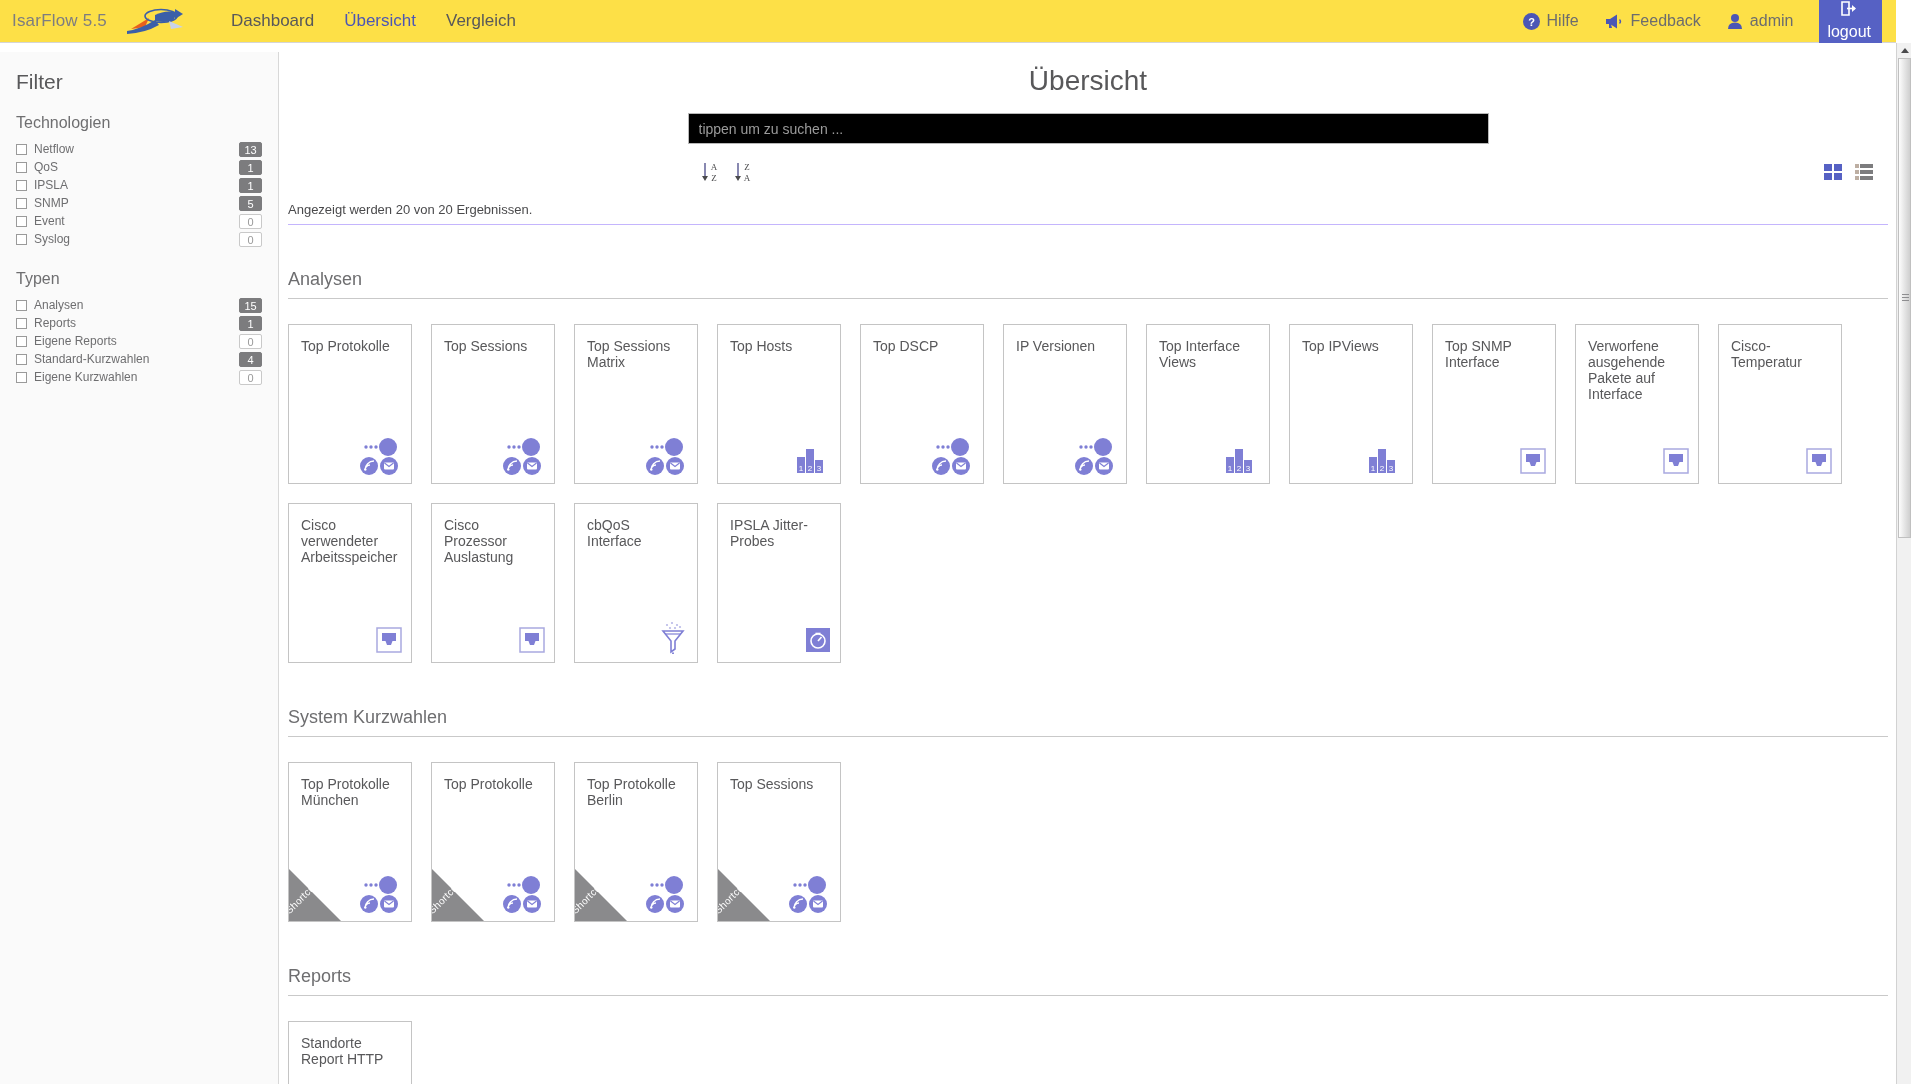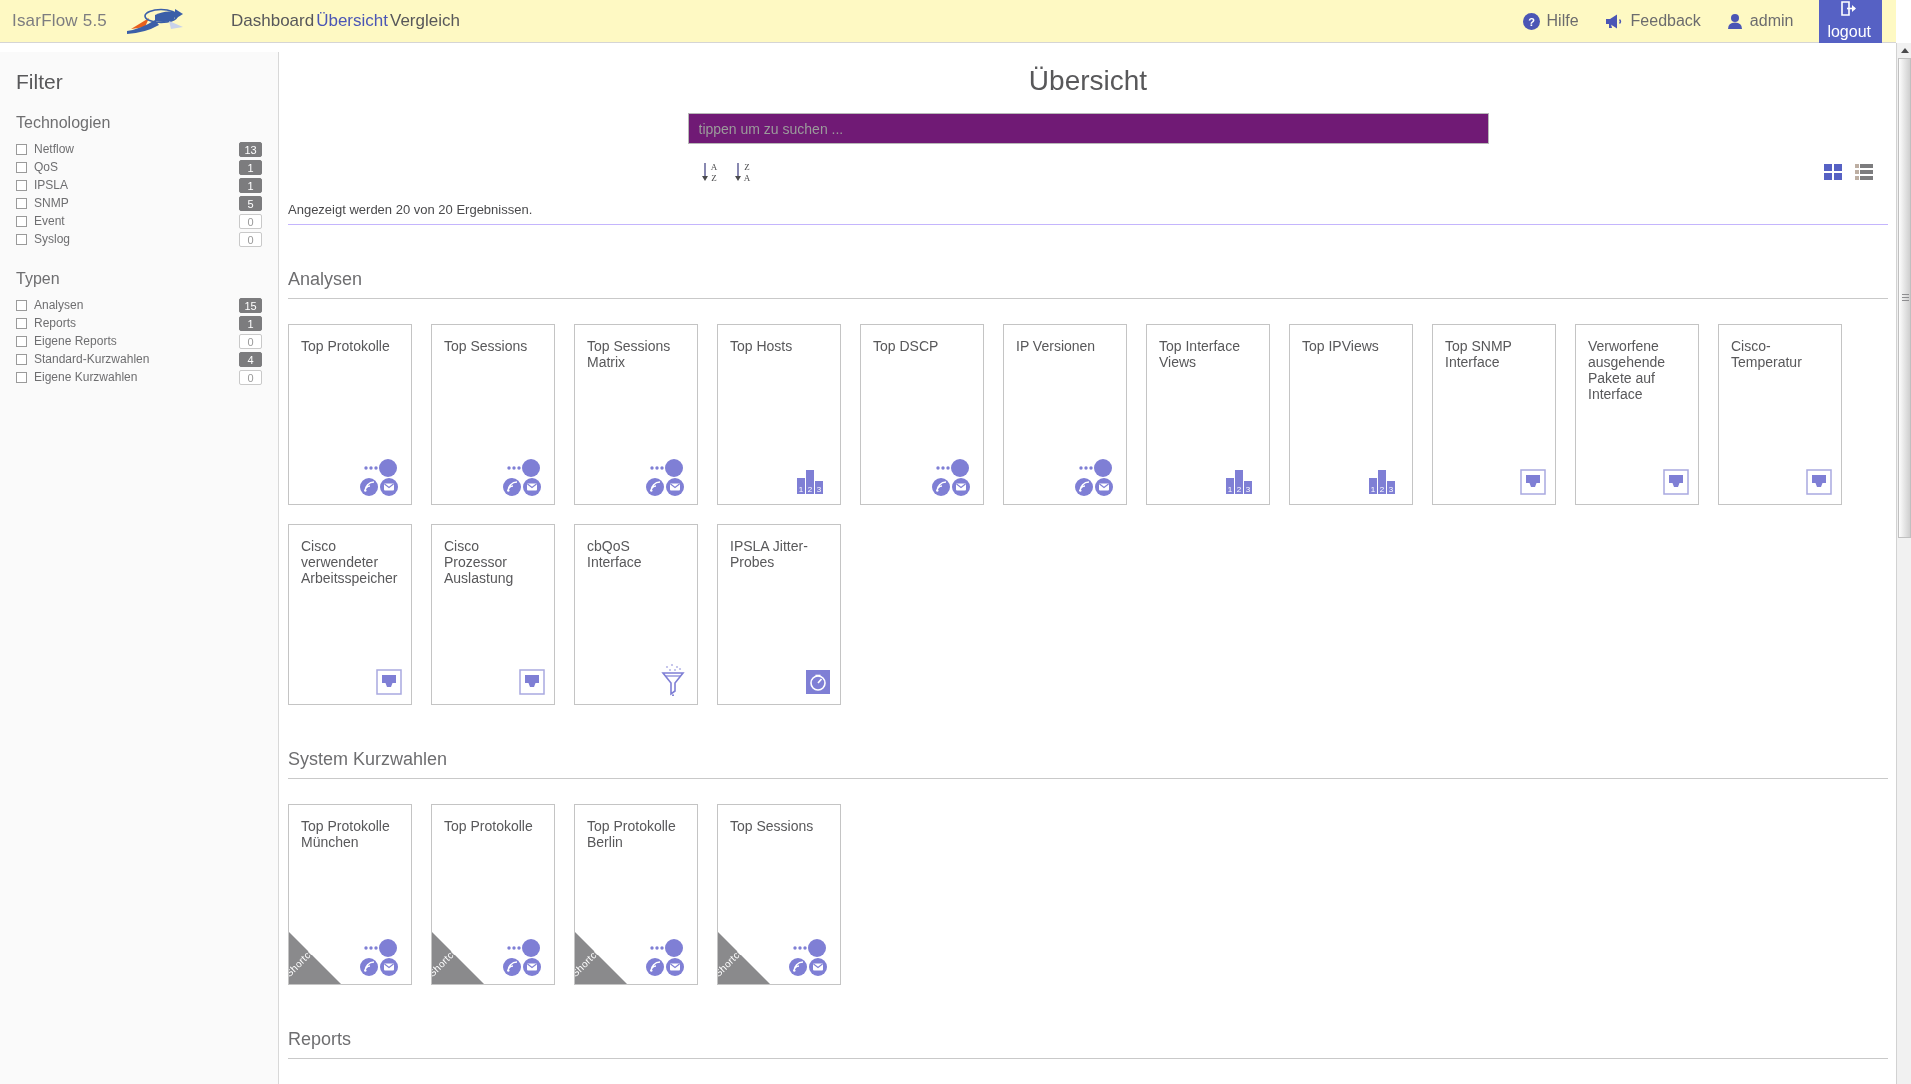--- a/index.html
+++ b/index.html
@@ -9,30 +9,30 @@
     overflow: hidden;
     font-family: "Liberation Sans", sans-serif;
     background: #ffffff;
     color: #58585a;
   }
 
   
   .header {
     position: absolute; top: 0; left: 0;
     width: 1896px; height: 43px;
-    background: #fef9c3;
+    background: #fde047;
     border-bottom: 1px solid #d5d5d5;
     display: flex; align-items: center;
   }
   .brand { display: flex; align-items: center; padding-left: 12px; width: 230px; }
   .brand-name { font-size: 17px; color: #7d7d80; letter-spacing: .2px; }
   .brand-logo { margin-left: 18px; width: 62px; height: 32px; position: relative; }
   .brand-logo svg { display: block; }
 
-  .mainnav { display: flex; align-items: center; }
+  .mainnav { display: flex; align-items: center; gap: 28px; }
   .navlink {
     font-size: 17px; color: #58585a; cursor: pointer;
     padding: 2px 1px; text-decoration: none;
   }
   .navlink.active { color: #4b56b5; }
 
   .header-right {
     margin-left: auto; display: flex; align-items: center;
     gap: 26px; padding-right: 14px;
   }
@@ -79,21 +79,21 @@
     width: 1616px; height: 1041px;
     overflow: hidden; background: #ffffff;
   }
   .page-title {
     text-align: center; font-size: 28px; font-weight: 400;
     color: #58585a; margin: 22px 0 16px 0;
   }
   .search-wrap { display: flex; justify-content: center; }
   .search-input {
     width: 801px; height: 31px;
-    border: 1px solid #b8b8b8; background: #701a75;
+    border: 1px solid #b8b8b8; background: #000000;
     font-size: 14px; color: #9b9b9b;
     padding: 0 10px; outline: none;
     font-family: "Liberation Sans", sans-serif;
   }
   .search-input::placeholder { color: #9b9b9b; }
 
   .toolbar {
     display: flex; align-items: center;
     margin: 14px 0 0 0; padding: 0 22px 0 0;
     position: relative; height: 32px;
@@ -109,21 +109,21 @@
   }
 
   .section { margin: 0 8px; }
   .section-title {
     font-size: 18px; color: #6e6e70; font-weight: 400;
     margin: 44px 0 0 0; padding-bottom: 8px;
     border-bottom: 1px solid #c9c9c9;
   }
   .cards { display: flex; flex-wrap: wrap; gap: 19px; margin-top: 25px; }
   .card {
-    width: 124px; height: 181px;
+    width: 124px; height: 160px;
     border: 1px solid #c4c4c4; background: #ffffff;
     position: relative; overflow: hidden; cursor: pointer;
   }
   .card-title {
     font-size: 14px; line-height: 16px; color: #58585a;
     padding: 13px 10px 0 12px; word-wrap: break-word;
   }
   .card-icons {
     position: absolute; right: 9px; bottom: 8px;
     width: 46px; height: 40px;

